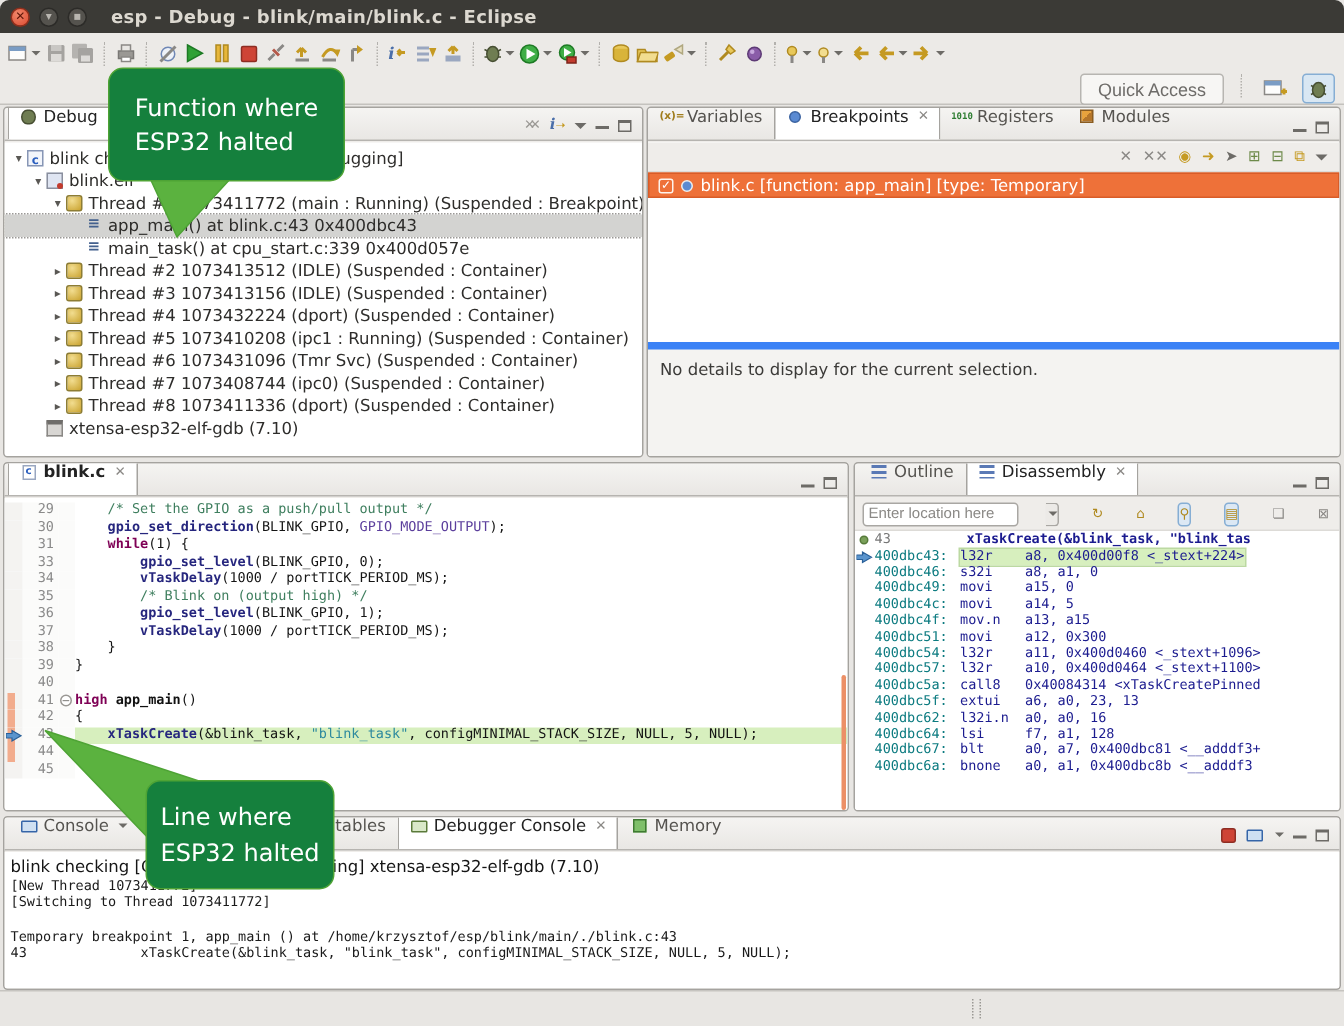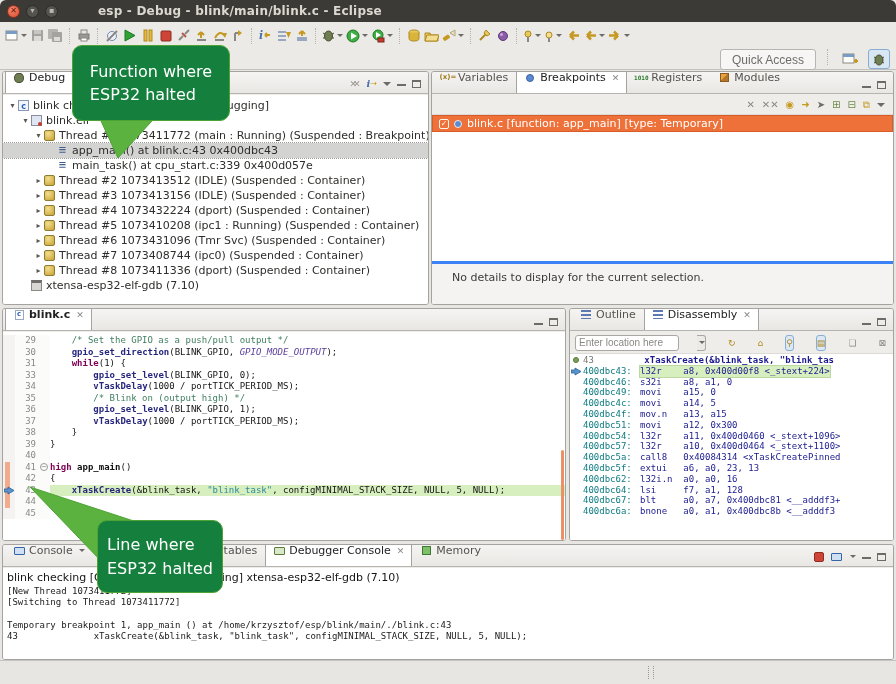--- a/index.html
+++ b/index.html
@@ -6,21 +6,21 @@
     font-family:"DejaVu Sans","Liberation Sans",sans-serif;-webkit-font-smoothing:antialiased;}
   *{box-sizing:border-box}
   
   .titlebar{position:absolute;top:0;left:0;width:896px;height:22px;background:#3b3a36;
     border-radius:6px 6px 0 0;display:flex;align-items:center;color:#dcd8d0;font-size:12px;font-weight:bold}
   .wbtns{display:flex;gap:6px;padding-left:7px}
   .wbtn{width:13px;height:13px;border-radius:50%;display:flex;align-items:center;justify-content:center;
     font-size:8px;line-height:1;color:#3b3a36}
   .wbtn.close{background:radial-gradient(circle at 35% 30%,#f0876a,#dd4b32);border:1px solid #8e2f1c;color:#5e1407}
   .wbtn.minmax{background:#55534e;border:1px solid #2c2b28;color:#b9b6b0}
-  .title-text{margin-left:40px;letter-spacing:.2px}
+  .title-text{margin-left:16px;letter-spacing:.2px}
   
   .toolbar{position:absolute;top:22px;left:0;width:896px;height:48px;background:#eceae7;border-bottom:1px solid #c4c2be}
   .tbrow1{position:absolute;top:2px;left:4px;right:4px;height:23px;display:flex;align-items:center;gap:1px}
   .tbrow2{position:absolute;top:27px;left:4px;right:6px;height:21px;display:flex;justify-content:flex-end;gap:7px}
   .tbi{height:20px;min-width:17px;padding:0 1px;display:inline-flex;align-items:center;justify-content:center;border-radius:3px}
   .dd{width:0;height:0;border-left:3px solid transparent;border-right:3px solid transparent;border-top:3px solid #6d6b67;margin-left:2px}
   .sep{width:1px;height:16px;border-left:1px dotted #b3b1ad;margin:0 4px}
   .qa-btn{border:1px solid #b7b5b1;background:#f7f6f4;color:#6e6c69;font-size:12px;border-radius:3px;padding:2px 11px}
   .persp{width:22px;height:20px;display:flex;align-items:center;justify-content:center;border-radius:3px;border:1px solid transparent}
   .persp.active{border-color:#86aed4;background:#d9e7f3}
@@ -53,41 +53,41 @@
   
   .bptools{height:20px;background:#efedea;display:flex;align-items:center;justify-content:flex-end;gap:7px;
     padding:0 8px;border-bottom:1px solid #dddbd7;font-size:10px;color:#7c7a76}
   .bpx{color:#8a8885;font-weight:bold;font-size:10px}
   .gold{color:#c59a22}
   .bprow{height:17px;margin:0;background:#ee7139;border:1px solid #d85c28;display:flex;align-items:center;
     gap:5px;padding:0 6px;font-size:11px;color:#fff;white-space:nowrap}
   .bpcheck{width:10px;height:10px;border:1px solid #fdf3ec;border-radius:2px;display:flex;align-items:center;
     justify-content:center;font-size:8px;color:#fff;flex:none}
   .bpdot{width:8px;height:8px;border-radius:50%;background:#5a8ad2;border:1px solid #eee;flex:none}
-  .bpdetails{position:absolute;left:0;right:0;bottom:0;height:43px;background:#f4f3f1;border-top:3px solid #3b82f6;
-    font-size:11px;color:#3c3b39;padding:7px 20px}
+  .bpdetails{position:absolute;left:0;right:0;bottom:0;height:76px;background:#f4f3f1;border-top:5px solid #3b82f6;
+    font-size:11px;color:#3c3b39;padding:7px 8px}
   
   .codearea{position:absolute;inset:0;background:#fff;padding-top:3px}
   .eline{display:flex;height:11.5px;align-items:stretch}
   .ann{width:12px;flex:none;position:relative;background:#f4f3f1}
   .ann.mark::before{content:"";position:absolute;left:2px;top:0;bottom:0;width:5px;background:#f2ac8d}
   .ann svg{position:absolute;left:1px;top:1px}
   .lnum{width:24px;flex:none;text-align:right;color:#8a8a8a;font:9px "DejaVu Sans Mono",monospace;padding-right:3px;background:#fbfbfa}
   .fold{width:11px;flex:none;position:relative;background:#fbfbfa}
   .foldc{position:absolute;left:1px;top:1px;width:8px;height:8px;border:1px solid #9a9894;border-radius:50%;
      font-size:7px;line-height:6px;text-align:center;color:#6d6b67;background:#fff}
   .codewrap{flex:1;min-width:0}
   .eline.cur .codewrap{background:#d7efbe}
   .codetext{white-space:pre;font:9px "DejaVu Sans Mono",monospace;color:#141414;line-height:11.5px;display:block}
   .c-cmt{color:#3f7f5f}
   .c-kw{color:#7f0055;font-weight:bold}
   .c-fn{color:#26267e;font-weight:bold}
   .c-fnb{color:#111;font-weight:bold}
   .c-str{color:#2e8a9e}
-  .c-mac{color:#5b3e9c;font-style:italic}
+  .c-mac{color:#5b3e9c;}
   .c-pln{color:#141414}
   .editor-vscroll{position:absolute;right:1px;top:118px;width:3px;height:90px;background:#ec9067;border-radius:2px}
   
   .distools{height:22px;background:#efedea;display:flex;align-items:center;gap:22px;padding:0 5px;border-bottom:1px solid #dddbd7}
   .locbox{width:104px;height:16px;border:1px solid #a9a7a3;border-radius:3px;background:#fff;font-size:10px;
     color:#8a8885;padding:0 3px}
   .locbox::placeholder{color:#8a8885}
   .combo-dd{width:14px;height:16px;border:1px solid #a9a7a3;border-left:none;border-radius:0 3px 3px 0;
     margin-left:-4px;background:#eceae7;display:flex;align-items:center;justify-content:center}
   .dico{font-size:9px;color:#b08a20;width:15px;height:16px;display:inline-flex;align-items:center;justify-content:center;border-radius:3px}

